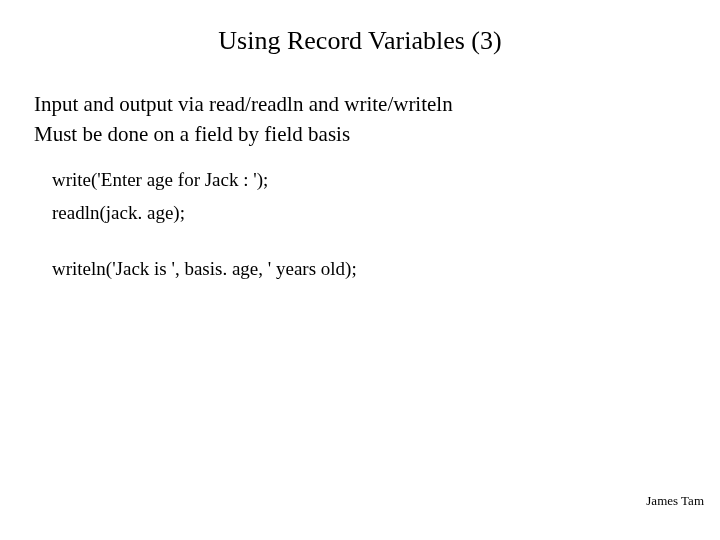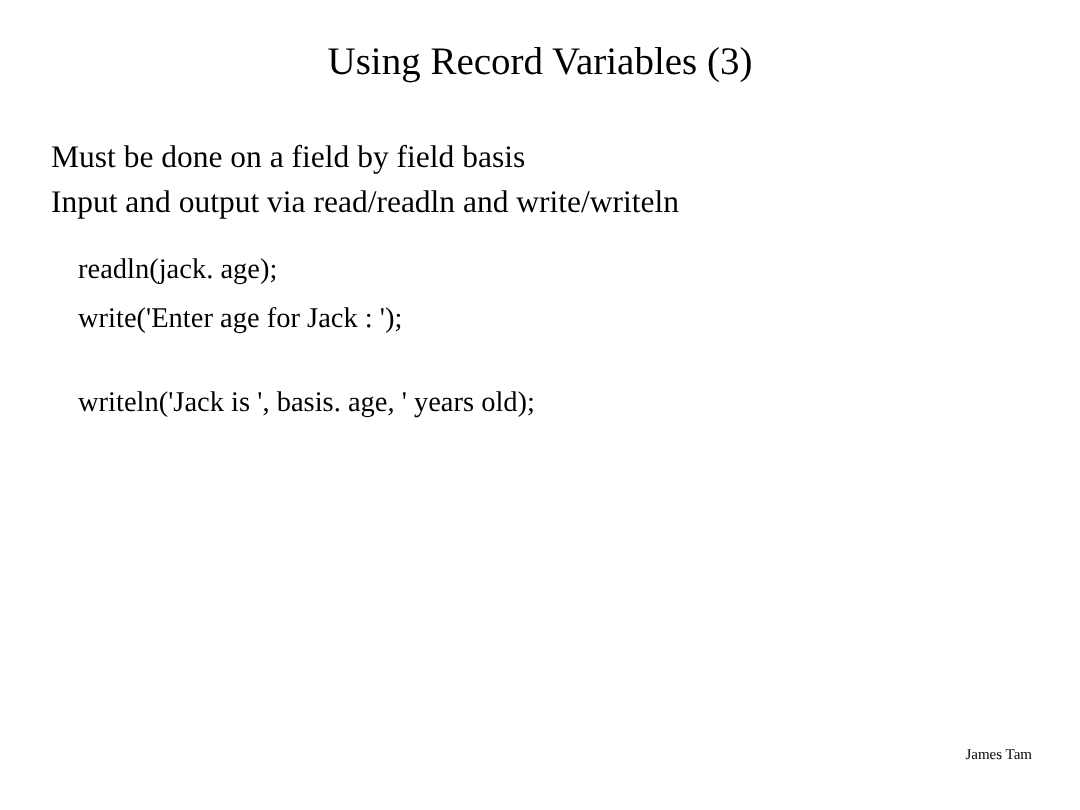--- a/index.html
+++ b/index.html
@@ -45,38 +45,38 @@
     line-height: 1.55;
   }
   .code p {
     margin: 0 0 4px 18px;
   }
   .code p.spaced {
     margin-top: 26px;
   }
   .footer {
     position: absolute;
-    right: 32px;
+    right: 16px;
     bottom: 14px;
-    font-size: 10px;
+    font-size: 13px;
   }
 </style>
 </head>
 <body>
 
 <div class="slide">
 
   <div class="title">Using Record Variables (3)</div>
 
   <div class="body">
+    <p>Input and output via read/readln and write/writeln</p>
     <p>Must be done on a field by field basis</p>
-    <p>Input and output via read/readln and write/writeln</p>
 
     <div class="code">
+      <p>write('Enter age for Jack : ');</p>
       <p> readln(jack. age);</p>
-      <p>write('Enter age for Jack : ');</p>
       <p class="spaced">writeln('Jack is ', basis. age, ' years old);</p>
     </div>
   </div>
 
   <div class="footer">James Tam</div>
 
 </div>
 
 </body></html>

